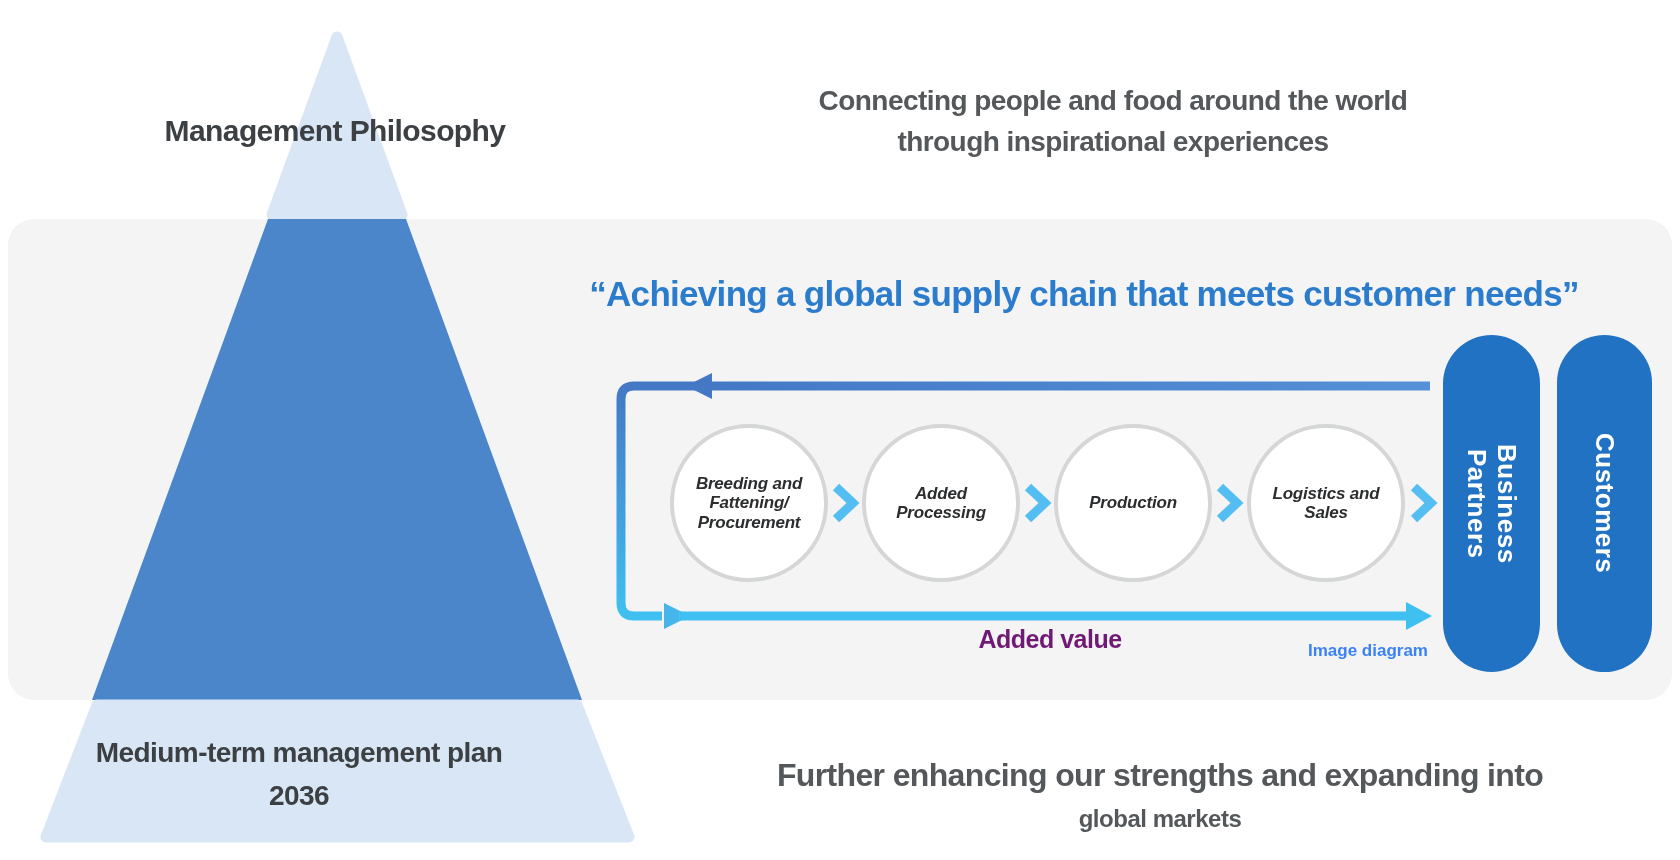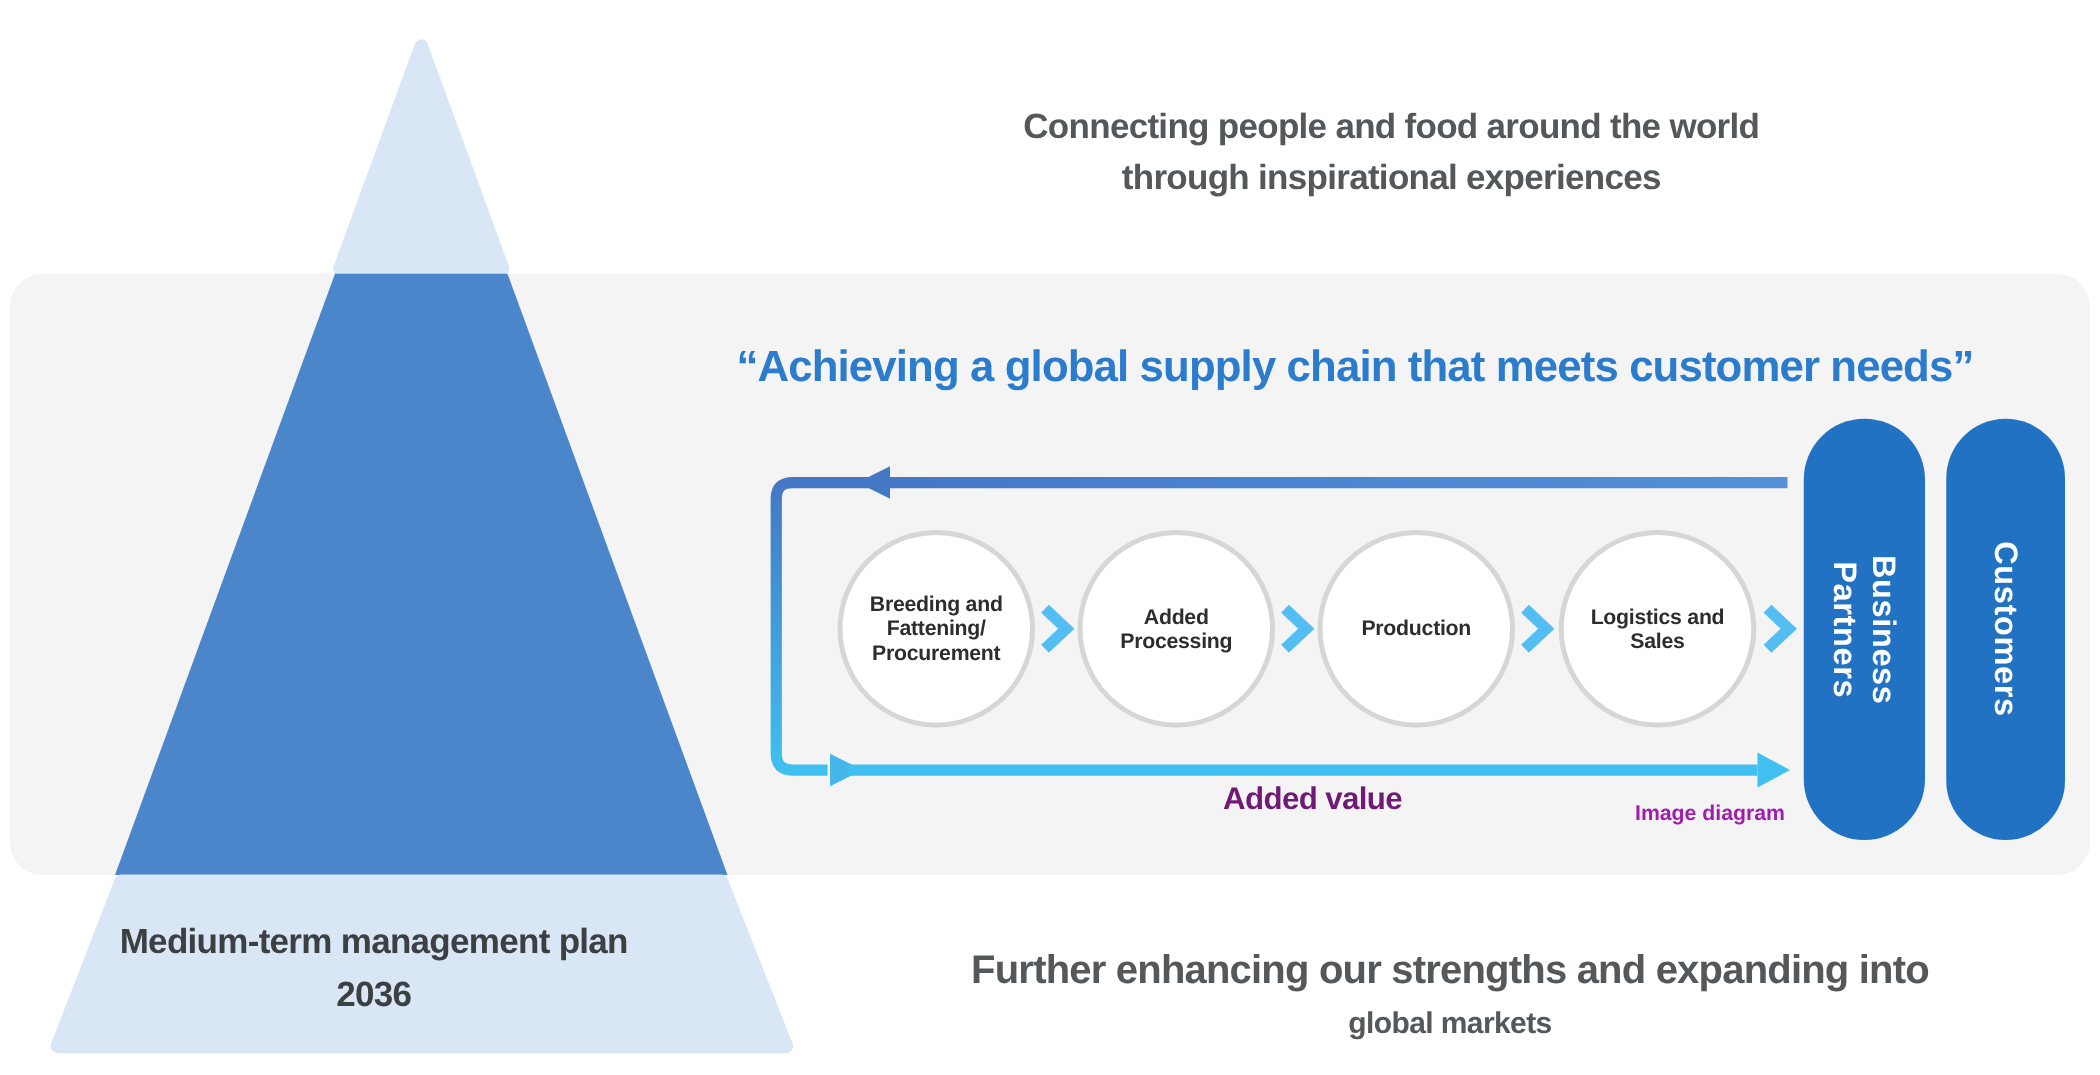--- a/index.html
+++ b/index.html
@@ -8,21 +8,21 @@
   .panel{position:absolute;left:8px;top:219px;width:1664px;height:481px;
          background:#f4f4f5;border-radius:26px;z-index:0;}
   .lyr{position:absolute;left:0;top:0;z-index:1;pointer-events:none;}
   .t{position:absolute;z-index:2;text-align:center;white-space:pre-line;}
   .tight{letter-spacing:-0.02em;}
   .dark{color:#54585a;}
   .pyr-dark{color:#3c4043;}
   .circle{position:absolute;z-index:2;top:424px;width:158px;height:158px;box-sizing:border-box;
           background:#ffffff;border:4px solid #d5d6d7;border-radius:50%;
           display:flex;align-items:center;justify-content:center;text-align:center;
-          font-size:17px;line-height:1.12;color:#2b2d2f;white-space:pre-line;letter-spacing:-0.2px;}
+          font-size:17px;line-height:1.12;color:#2b2d2f;white-space:pre-line;letter-spacing:-0.2px;font-style:italic;}
   .capsule{position:absolute;z-index:2;top:335px;height:337px;background:#2272c4;border-radius:49px;
            display:flex;align-items:center;justify-content:center;}
   .capsule-label{writing-mode:vertical-rl;color:#ffffff;font-size:26px;line-height:1.18;
                  white-space:pre-line;text-align:center;letter-spacing:0.5px;}
 </style>
 </head>
 <body>
 
 <div class="canvas">
 
@@ -52,30 +52,31 @@
 
     <path d="M678,616 H1406" stroke-width="9" fill="none" stroke="#3fc0f0"></path>
     <polygon points="1432,616 1406,602 1406,630" fill="#3fc0f0"></polygon>
 
     <path d="M836,487 L853,503 L836,519" fill="none" stroke-width="9" stroke="#54bef2"></path>
     <path d="M1028,487 L1045,503 L1028,519" fill="none" stroke-width="9" stroke="#54bef2"></path>
     <path d="M1220,487 L1237,503 L1220,519" fill="none" stroke-width="9" stroke="#54bef2"></path>
     <path d="M1414,487 L1431,503 L1414,519" fill="none" stroke-width="9" stroke="#54bef2"></path>
   </svg>
 
+  <div class="t pyr-dark tight" style="left:115px;top:113px;width:440px;font-size:30px;line-height:36px;">Management Philosophy</div>
   <div class="t pyr-dark tight" style="left:49px;top:731px;width:500px;font-size:28px;line-height:43px;">Medium-term management plan
 2036</div>
 
   <div class="t dark tight" style="left:763px;top:80px;width:700px;font-size:28px;line-height:41px;">Connecting people and food around the world</div>
   <div class="t dark tight" style="left:763px;top:121px;width:700px;font-size:28px;line-height:41px;">through inspirational experiences</div>
 
   <div class="t tight" style="left:534px;top:273px;width:1100px;font-size:35px;line-height:42px;color:#2b7ccd;">“Achieving a global supply chain that meets customer needs”</div>
 
   <div class="t tight" style="left:900px;top:624px;width:300px;font-size:25px;line-height:30px;color:#701a75;">Added value</div>
-  <div class="t" style="left:1268px;top:641px;width:200px;font-size:17px;line-height:20px;color:#a21caf;">Image diagram</div>
+  <div class="t" style="left:1268px;top:641px;width:200px;font-size:17px;line-height:20px;color:#3b82f6;">Image diagram</div>
 
   <div class="circle" style="left:670px;">
     <span>Breeding and
 Fattening/
 Procurement</span>
   </div>
   <div class="circle" style="left:862px;">
     <span>Added
 Processing</span>
   </div>

